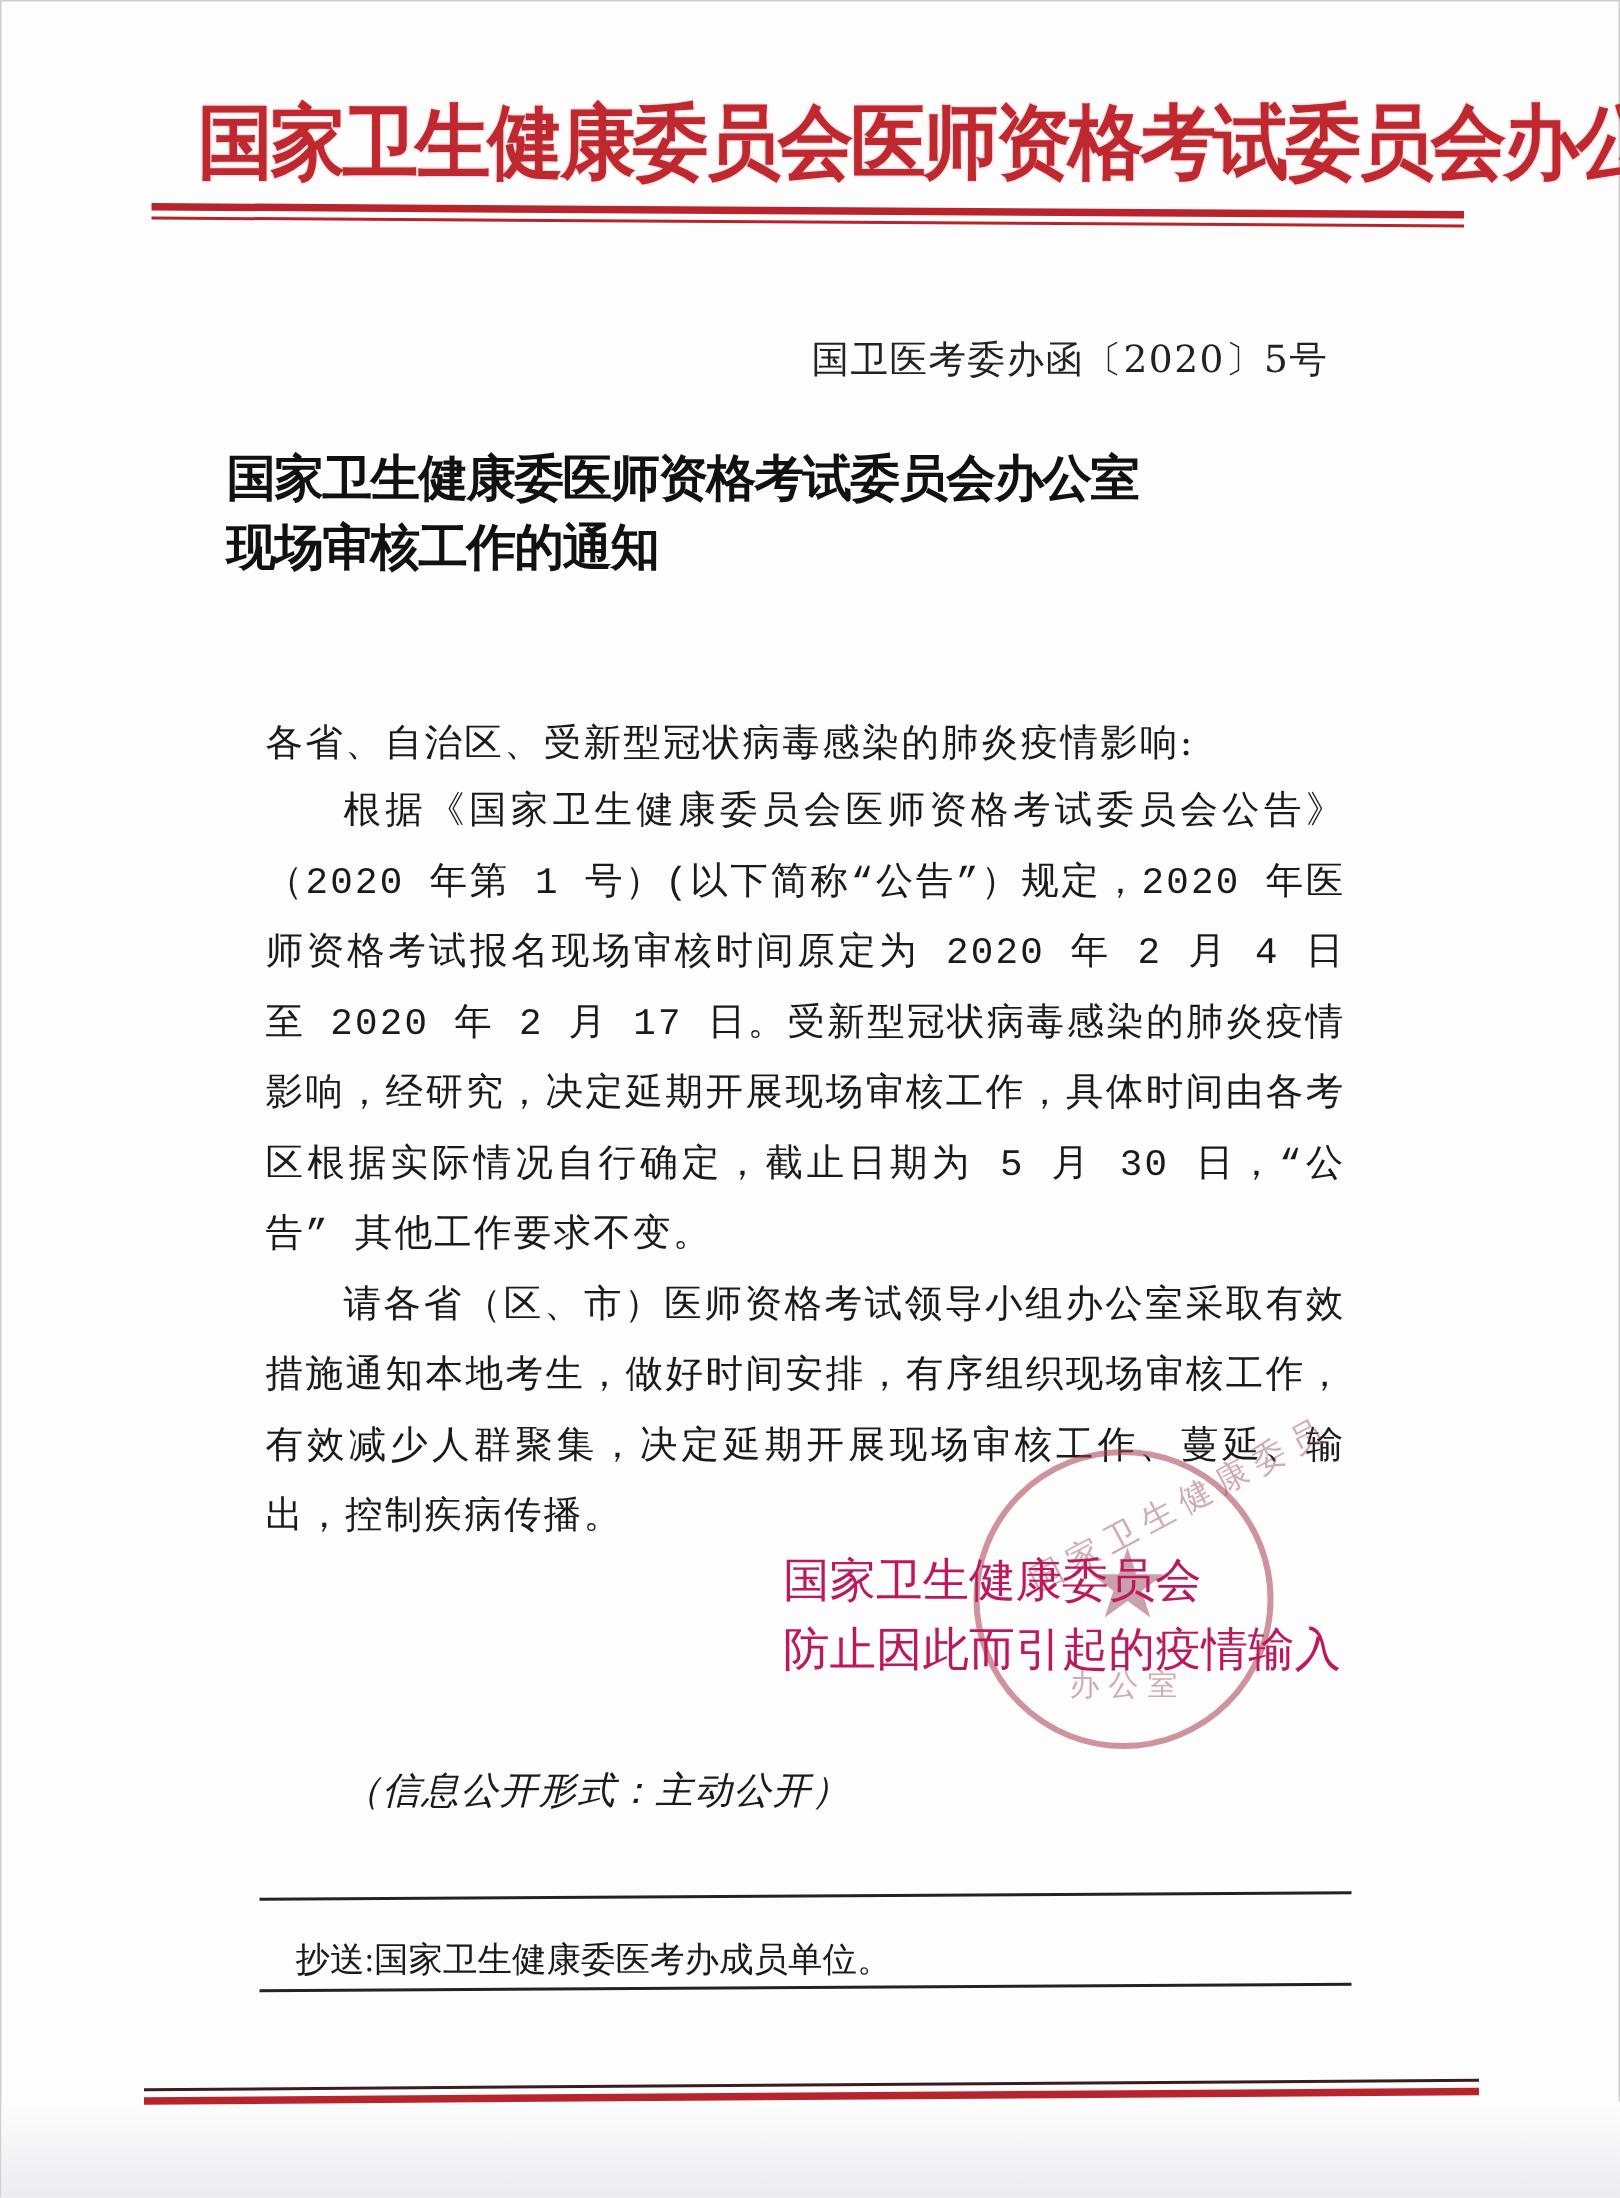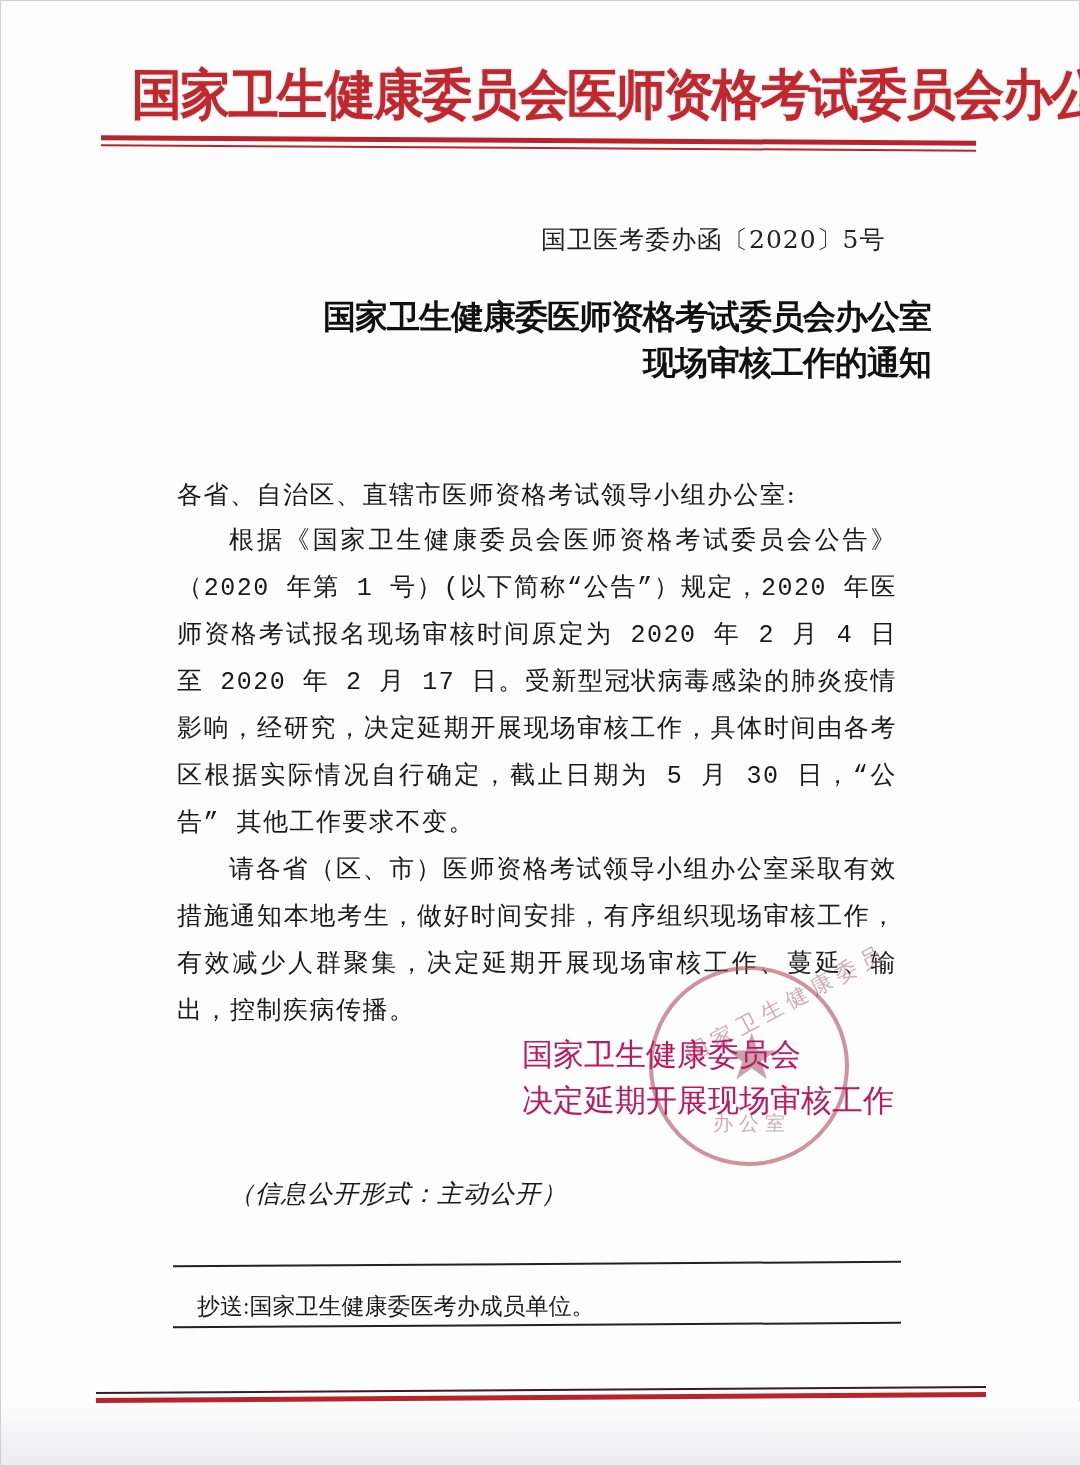--- a/index.html
+++ b/index.html
@@ -61,22 +61,22 @@
       font-size: 25px;
       letter-spacing: 1px;
       color: #222;
       white-space: nowrap;
     }
     .title {
       position: absolute;
       left: 150px;
       top: 296px;
       width: 780px;
-      text-align: right;
-      font-family: Liberation Mono, monospace;
+      text-align: left;
+      font-family: Liberation Serif, serif;
       font-weight: bold;
       font-size: 33px;
       line-height: 46px;
       letter-spacing: -1px;
       color: #111;
     }
     .title div { white-space: nowrap; }
     .body-text {
       position: absolute;
       left: 176px;
@@ -210,34 +210,34 @@
   <div class="redline-top-2"></div>
 
   <div class="doc-number">国卫医考委办函〔2020〕5号</div>
 
   <div class="title">
     <div>国家卫生健康委医师资格考试委员会办公室</div>
     <div>现场审核工作的通知</div>
   </div>
 
   <div class="body-text">
-    <div class="salutation">各省、自治区、直辖市医师资格考试领导小组办公室:</div>
+    <div class="salutation">各省、自治区、受新型冠状病毒感染的肺炎疫情影响:</div>
     <div class="para">根据《国家卫生健康委员会医师资格考试委员会公告》（2020 年第 1 号）(以下简称“公告”）规定，2020 年医师资格考试报名现场审核时间原定为 2020 年 2 月 4 日至 2020 年 2 月 17 日。受新型冠状病毒感染的肺炎疫情影响，经研究，决定延期开展现场审核工作，具体时间由各考区根据实际情况自行确定，截止日期为 5 月 30 日，“公告” 其他工作要求不变。</div>
     <div class="para">请各省（区、市）医师资格考试领导小组办公室采取有效措施通知本地考生，做好时间安排，有序组织现场审核工作，有效减少人群聚集，决定延期开展现场审核工作、蔓延、输出，控制疾病传播。</div>
   </div>
 
   <div class="stamp">
     <div class="stamp-arc">国家卫生健康委员</div>
     <div class="stamp-star">★</div>
     <div class="stamp-bottom">办公室</div>
   </div>
 
   <div class="signature">
     <div class="sig-line1">国家卫生健康委员会</div>
-    <div class="sig-line2">决定延期开展现场审核工作</div>
+    <div class="sig-line2">防止因此而引起的疫情输入</div>
   </div>
 
   <div class="disclosure">（信息公开形式：主动公开）</div>
 
   <div class="cc-rule-top"></div>
   <div class="cc-text">抄送:国家卫生健康委医考办成员单位。</div>
   <div class="cc-rule-bottom"></div>
 
   <div class="page-shadow"></div>
   <div class="redline-bottom-1"></div>

